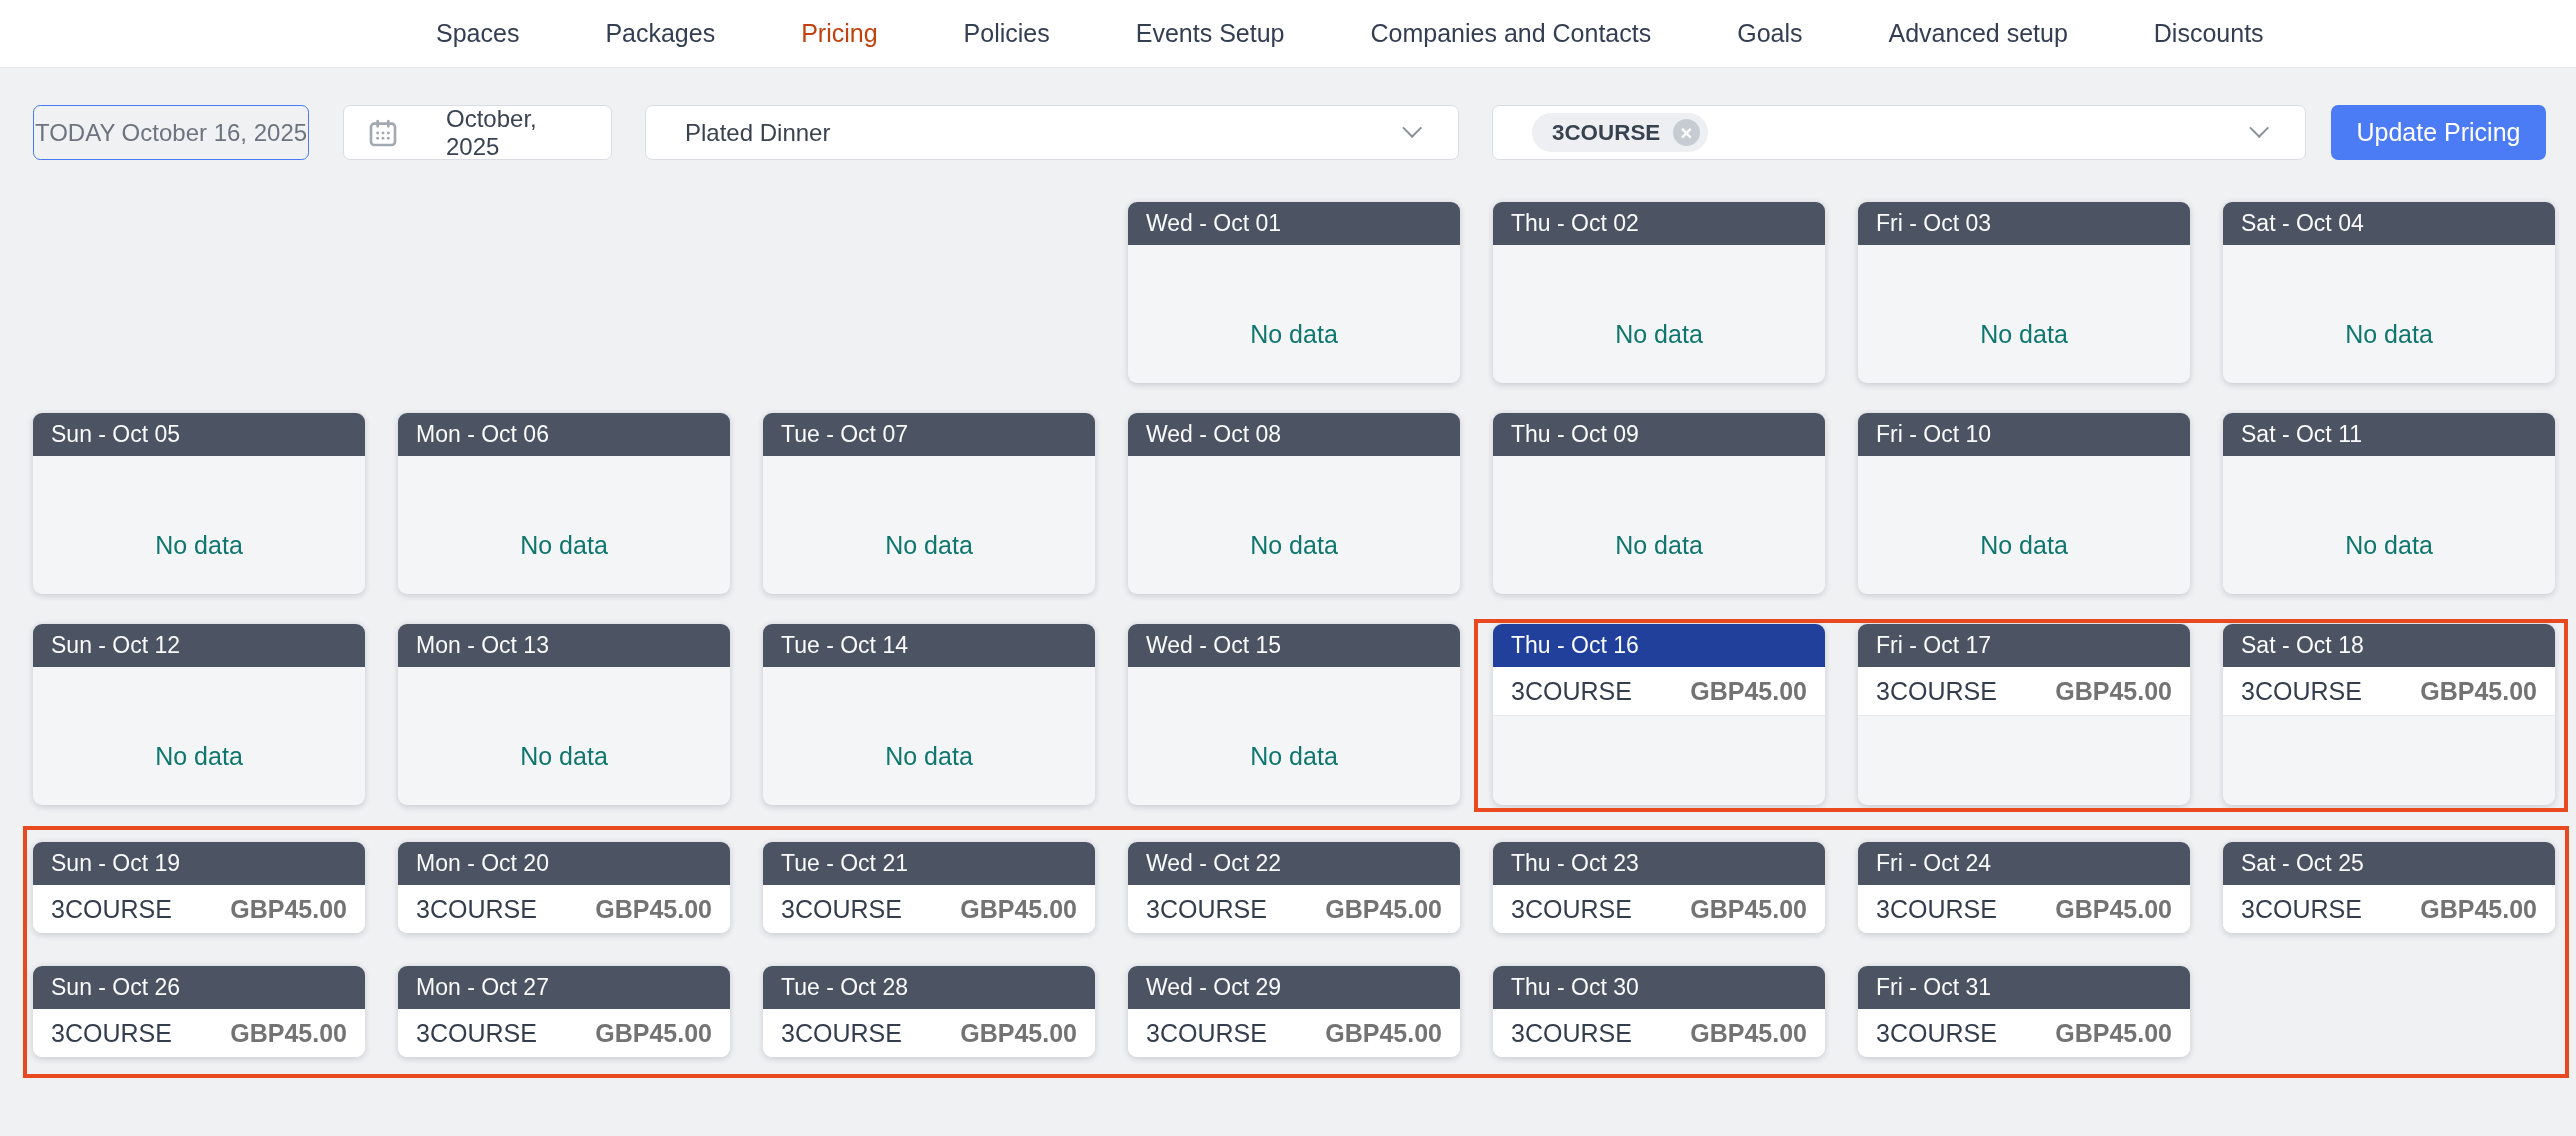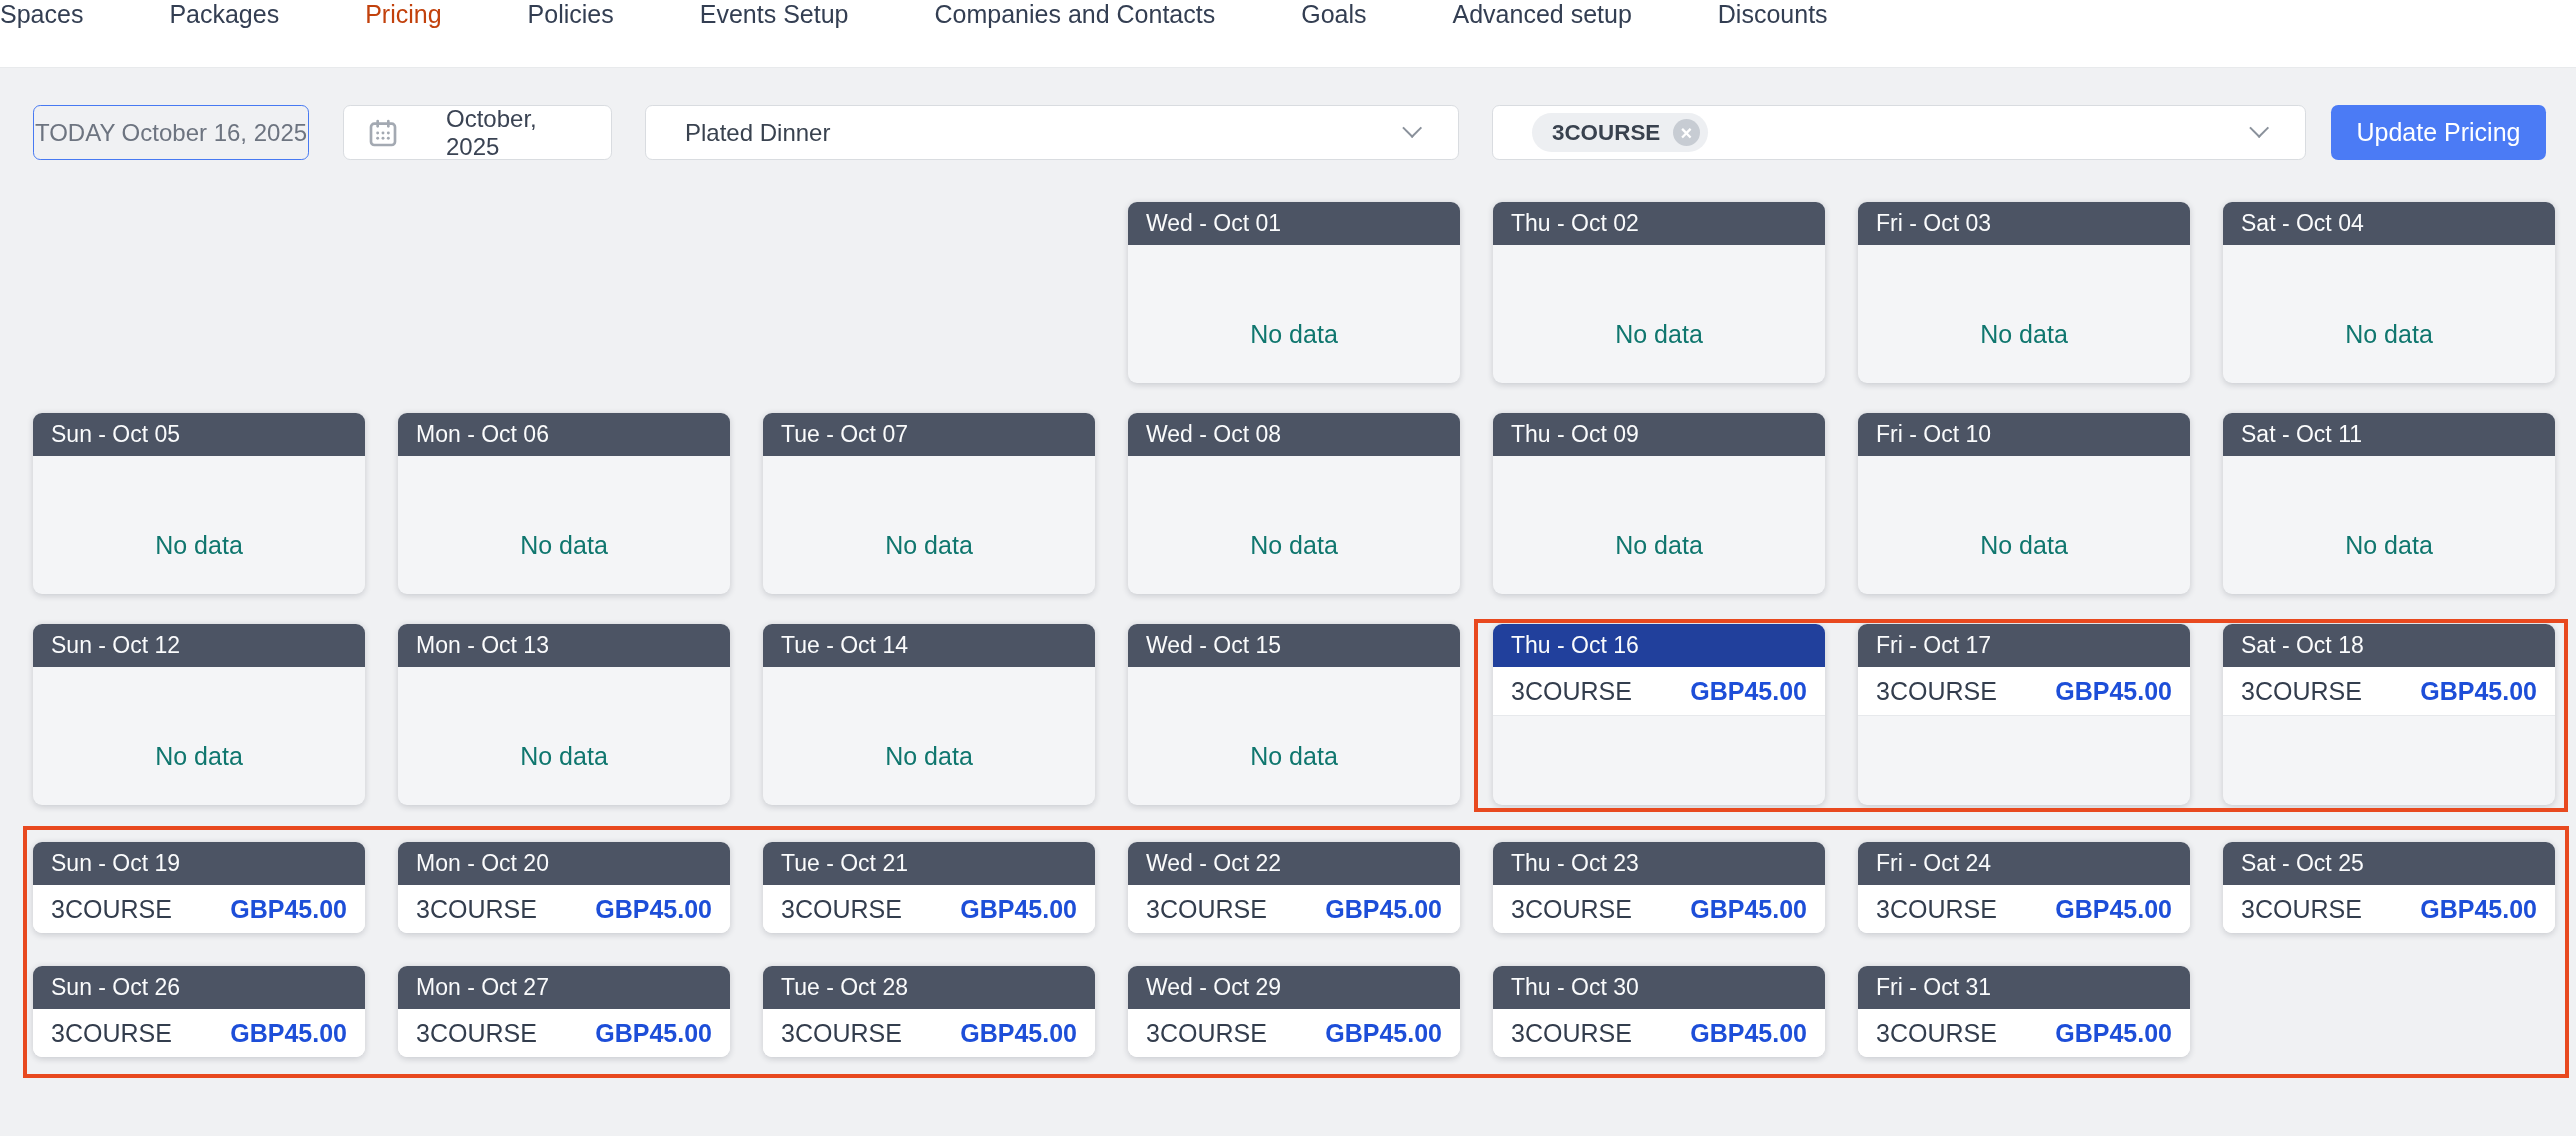--- a/index.html
+++ b/index.html
@@ -10,20 +10,22 @@
     position: relative;
     overflow: hidden;
   }
 
   
   .navbar {
     height: 68px;
     background: #ffffff;
     border-bottom: 1.8px solid #e8eaec;
     display: flex;
+    align-items: center;
+    padding-left: 436px;
     gap: 86px;
   }
   .nav-item {
     font-size: 25px;
     color: #333e52;
     white-space: nowrap;
     cursor: pointer;
   }
   .nav-item.active { color: #c2410c; }
 
@@ -155,21 +157,21 @@
     height: 49px;
     background: #ffffff;
     display: flex;
     align-items: center;
     justify-content: space-between;
     padding: 0 18px;
     cursor: pointer;
   }
   .tall .price-row { border-bottom: 0.9px solid #e7e9ec; }
   .pkg { font-size: 25px; color: #333d4d; }
-  .price { font-size: 25px; color: #1d4ed8; font-weight: 700; }
+  .price { font-size: 25px; color: #737373; font-weight: 700; }
 
   
   .highlight {
     position: absolute;
     border: 4.5px solid #e8491f;
     pointer-events: none;
     z-index: 10;
   }
   #hl1 { left: 1474px; top: 619px; width: 1094px; height: 193px; }
   #hl2 { left: 23px;  top: 826px; width: 2546px; height: 252px; }

